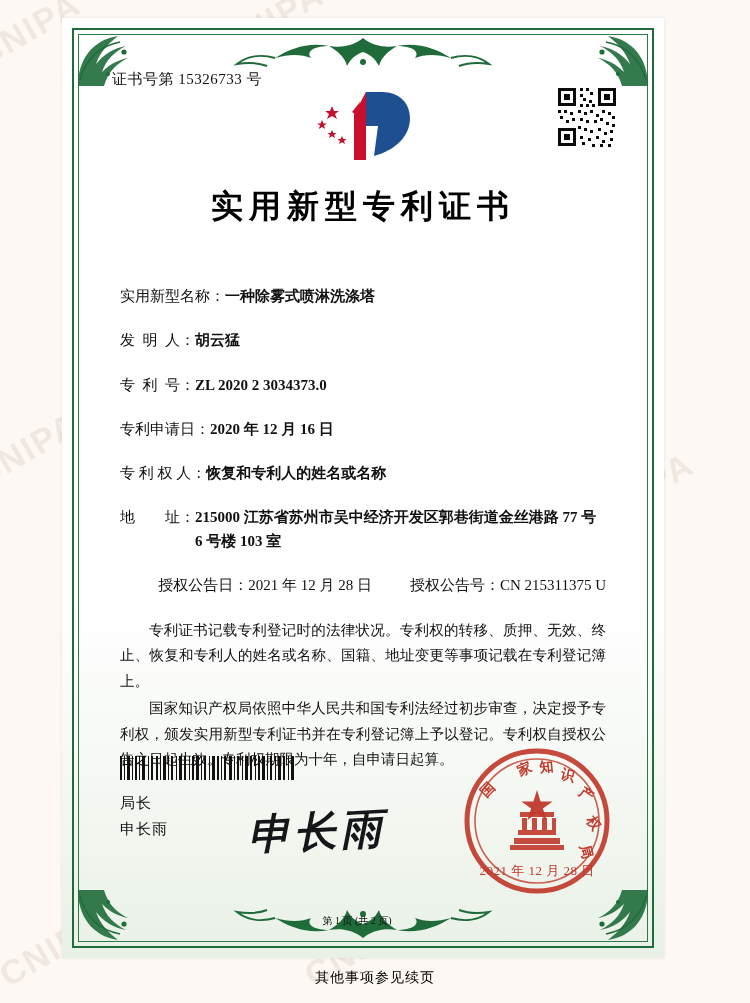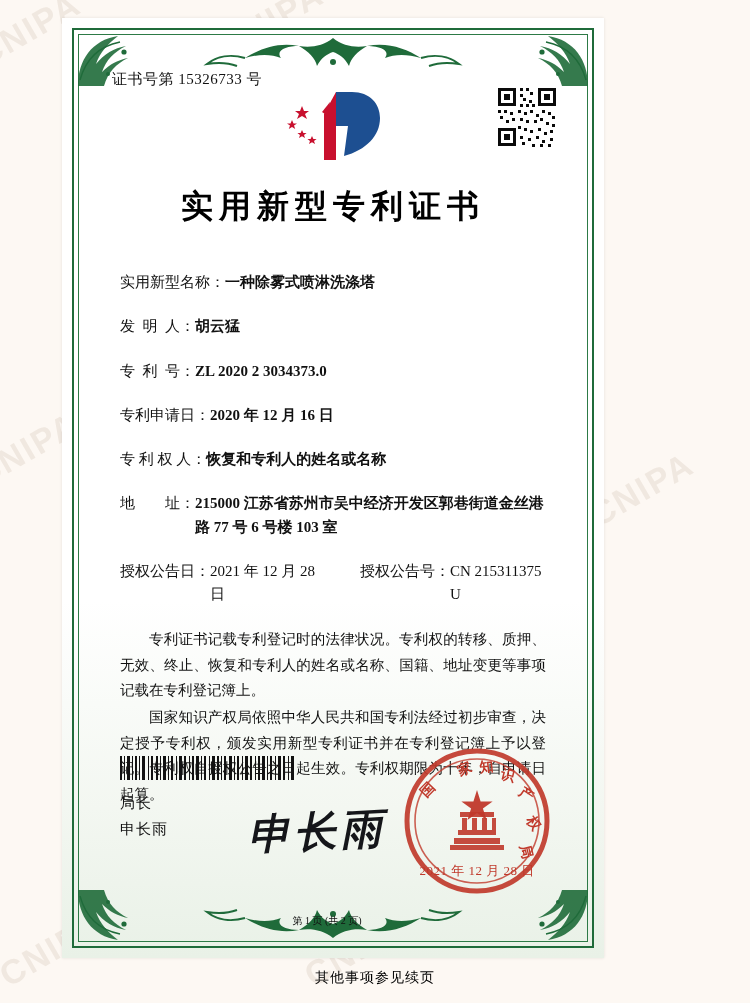--- a/index.html
+++ b/index.html
@@ -38,21 +38,21 @@
   .wm4 { left: -30px;  top: 430px; }
   .wm5 { left: 585px;  top: 470px; }
   .wm6 { left: -5px;   top: 930px; }
   .wm7 { left: 300px;  top: 930px; }
 
   
   .page {
     position: absolute;
     left: 62px;
     top: 18px;
-    width: 542px;
+    width: 602px;
     height: 940px;
     background: linear-gradient(180deg,#ffffff 0%, #ffffff 62%, #f3f7f1 84%, #e9f1e7 100%);
     box-shadow: 0 0 3px rgba(0,0,0,0.10);
     z-index: 1;
   }
 
   
   .border-outer {
     position: absolute;
     left: 10px; top: 10px; right: 10px; bottom: 10px;
@@ -131,21 +131,21 @@
     text-align: center;
     font-size: 32px;
     font-weight: bold;
     letter-spacing: 6px;
     color: #000;
     margin-top: 96px;
     font-family: "Liberation Serif", "DejaVu Serif", serif;
   }
 
   .fields {
-    margin-top: 42px;
+    margin-top: 56px;
     padding: 0 10px 0 10px;
   }
   .field {
     font-size: 15px;
     color: #111;
     line-height: 1.55;
     margin-bottom: 21px;
     display: flex;
     align-items: flex-start;
   }

